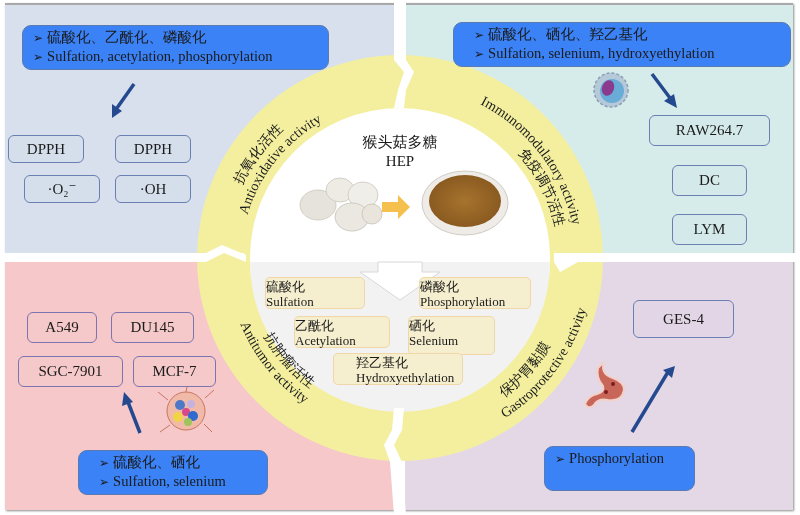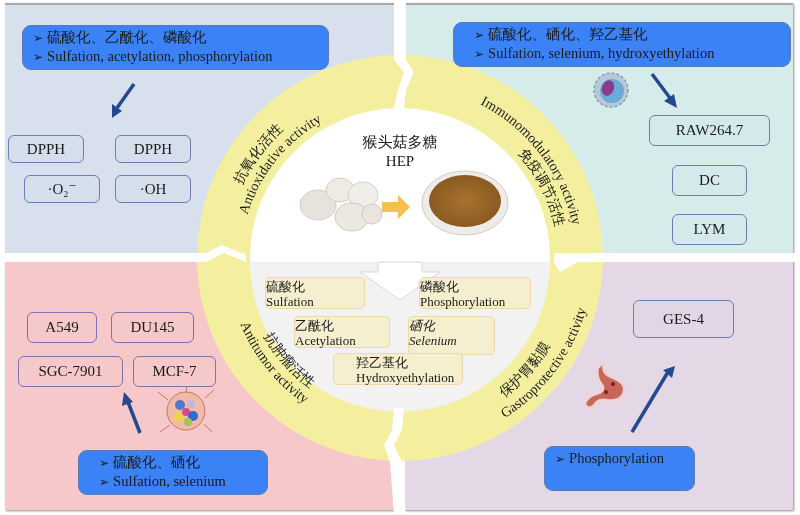--- a/index.html
+++ b/index.html
@@ -146,21 +146,21 @@
   <div>Sulfation</div>
 </div>
 <div class="mod" style="left:419px; top:277px; width:112px; height:32px;">
   <div>磷酸化</div>
   <div>Phosphorylation</div>
 </div>
 <div class="mod" style="left:294px; top:316px; width:96px; height:32px;">
   <div>乙酰化</div>
   <div>Acetylation</div>
 </div>
-<div class="mod" style="left:408px; top:316px; width:87px; height:39px;font-style:italic;">
+<div class="mod" style="left:408px; top:316px; width:87px; height:39px;">
   <div>硒化</div>
   <div>Selenium</div>
 </div>
 <div class="mod" style="left:333px; top:353px; width:130px; height:32px;padding-left:22px;">
   <div>羟乙基化</div>
   <div>Hydroxyethylation</div>
 </div>
 
 <div class="txtbox" style="left:22px; top:25px; width:307px; height:45px;">
   <div class="line"><span class="bullet">➢</span><span>硫酸化、乙酰化、磷酸化</span></div>

